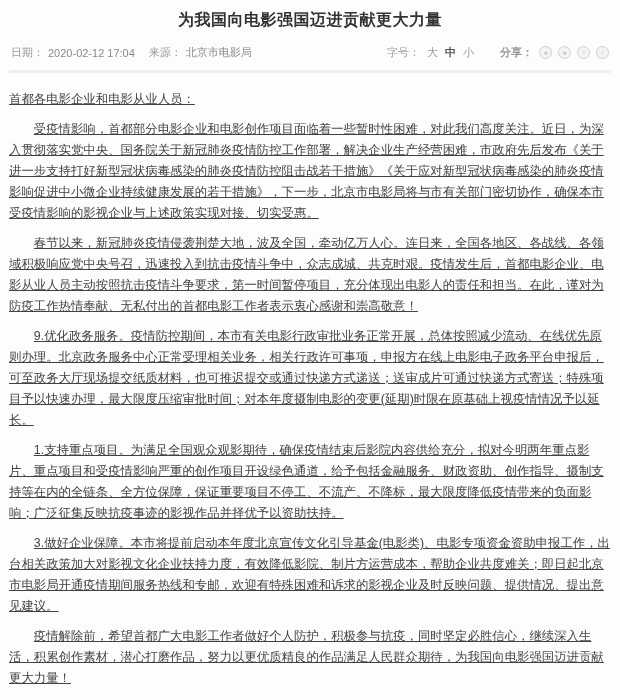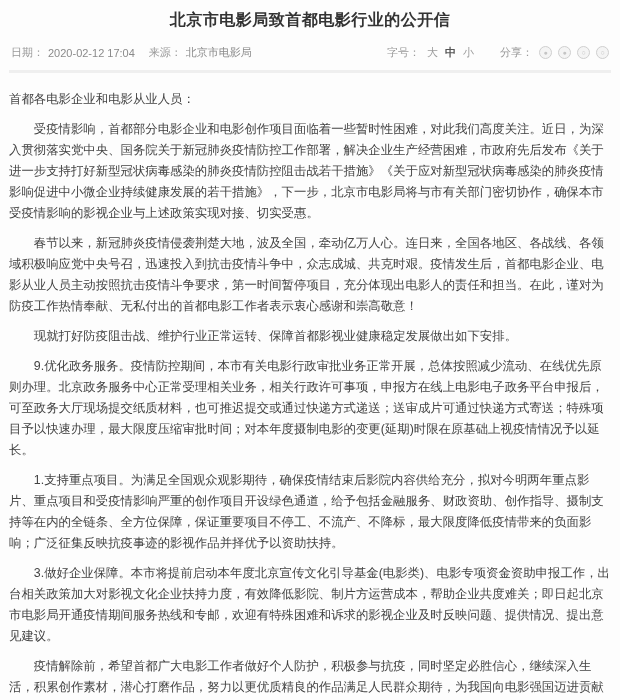--- a/index.html
+++ b/index.html
@@ -30,21 +30,21 @@
     font-size: 11px;
     color: #999;
     padding: 4px 2px 10px 2px;
     gap: 39px;
   }
   .meta-left, .meta-right { display: flex; align-items: center; gap: 4px; }
   .meta-left .meta-value { color: #8a8a8a; margin-right: 10px; }
   .fontsize-group { display: flex; align-items: flex-end; gap: 7px; margin-right: 22px; }
   .fontsize-option { color: #9b9b9b; cursor: pointer; }
   .fontsize-option.selected { color: #555; font-weight: bold; }
-  .share-group { display: flex; align-items: center; gap: 6px; }
+  .share-group { display: flex; align-items: center; gap: 6px; font-weight: bold; }
   .share-icon {
     width: 13px; height: 13px;
     border: 1px solid #cfcfcf;
     border-radius: 50%;
     display: inline-flex;
     align-items: center;
     justify-content: center;
     color: #c4c4c4;
     font-size: 7px;
     line-height: 1;
@@ -52,29 +52,29 @@
     background: #f4f4f4;
   }
   .divider {
     height: 3px;
     background: #efefef;
     border: none;
     margin: 0 0 16px 0;
   }
   
   .letter { font-size: 12.4px; line-height: 21px; color: #424242; }
-  .letter p { margin-bottom: 9px; }
+  .letter p { margin-bottom: 9px; text-decoration: underline; }
   .letter p.indent { text-indent: 2em; }
 </style>
 </head>
 <body>
 
 <div class="page">
 
-  <h1 class="doc-title">北京市电影局致首都电影行业的公开信</h1>
+  <h1 class="doc-title">为我国向电影强国迈进贡献更大力量</h1>
 
   <div class="meta-row">
     <div class="meta-left">
       <span>日期：</span>
       <span class="meta-value">2020-02-12 17:04</span>
       <span>来源：</span>
       <span class="meta-value">北京市电影局</span>
     </div>
     <div class="meta-right">
       <div class="fontsize-group">
@@ -92,21 +92,20 @@
       </div>
     </div>
   </div>
 
   <hr class="divider">
 
   <div class="letter">
     <p>首都各电影企业和电影从业人员：</p>
     <p class="indent">受疫情影响，首都部分电影企业和电影创作项目面临着一些暂时性困难，对此我们高度关注。近日，为深入贯彻落实党中央、国务院关于新冠肺炎疫情防控工作部署，解决企业生产经营困难，市政府先后发布《关于进一步支持打好新型冠状病毒感染的肺炎疫情防控阻击战若干措施》《关于应对新型冠状病毒感染的肺炎疫情影响促进中小微企业持续健康发展的若干措施》，下一步，北京市电影局将与市有关部门密切协作，确保本市受疫情影响的影视企业与上述政策实现对接、切实受惠。</p>
     <p class="indent">春节以来，新冠肺炎疫情侵袭荆楚大地，波及全国，牵动亿万人心。连日来，全国各地区、各战线、各领域积极响应党中央号召，迅速投入到抗击疫情斗争中，众志成城、共克时艰。疫情发生后，首都电影企业、电影从业人员主动按照抗击疫情斗争要求，第一时间暂停项目，充分体现出电影人的责任和担当。在此，谨对为防疫工作热情奉献、无私付出的首都电影工作者表示衷心感谢和崇高敬意！</p>
-    <p class="indent">现就打好防疫阻击战、维护行业正常运转、保障首都影视业健康稳定发展做出如下安排。</p>
     <p class="indent">9.优化政务服务。疫情防控期间，本市有关电影行政审批业务正常开展，总体按照减少流动、在线优先原则办理。北京政务服务中心正常受理相关业务，相关行政许可事项，申报方在线上电影电子政务平台申报后，可至政务大厅现场提交纸质材料，也可推迟提交或通过快递方式递送；送审成片可通过快递方式寄送；特殊项目予以快速办理，最大限度压缩审批时间；对本年度摄制电影的变更(延期)时限在原基础上视疫情情况予以延长。</p>
     <p class="indent">1.支持重点项目。为满足全国观众观影期待，确保疫情结束后影院内容供给充分，拟对今明两年重点影片、重点项目和受疫情影响严重的创作项目开设绿色通道，给予包括金融服务、财政资助、创作指导、摄制支持等在内的全链条、全方位保障，保证重要项目不停工、不流产、不降标，最大限度降低疫情带来的负面影响；广泛征集反映抗疫事迹的影视作品并择优予以资助扶持。</p>
     <p class="indent">3.做好企业保障。本市将提前启动本年度北京宣传文化引导基金(电影类)、电影专项资金资助申报工作，出台相关政策加大对影视文化企业扶持力度，有效降低影院、制片方运营成本，帮助企业共度难关；即日起北京市电影局开通疫情期间服务热线和专邮，欢迎有特殊困难和诉求的影视企业及时反映问题、提供情况、提出意见建议。</p>
     <p class="indent">疫情解除前，希望首都广大电影工作者做好个人防护，积极参与抗疫，同时坚定必胜信心，继续深入生活，积累创作素材，潜心打磨作品，努力以更优质精良的作品满足人民群众期待，为我国向电影强国迈进贡献更大力量！</p>
 
   </div>
 
 </div>
 
 </body></html>

